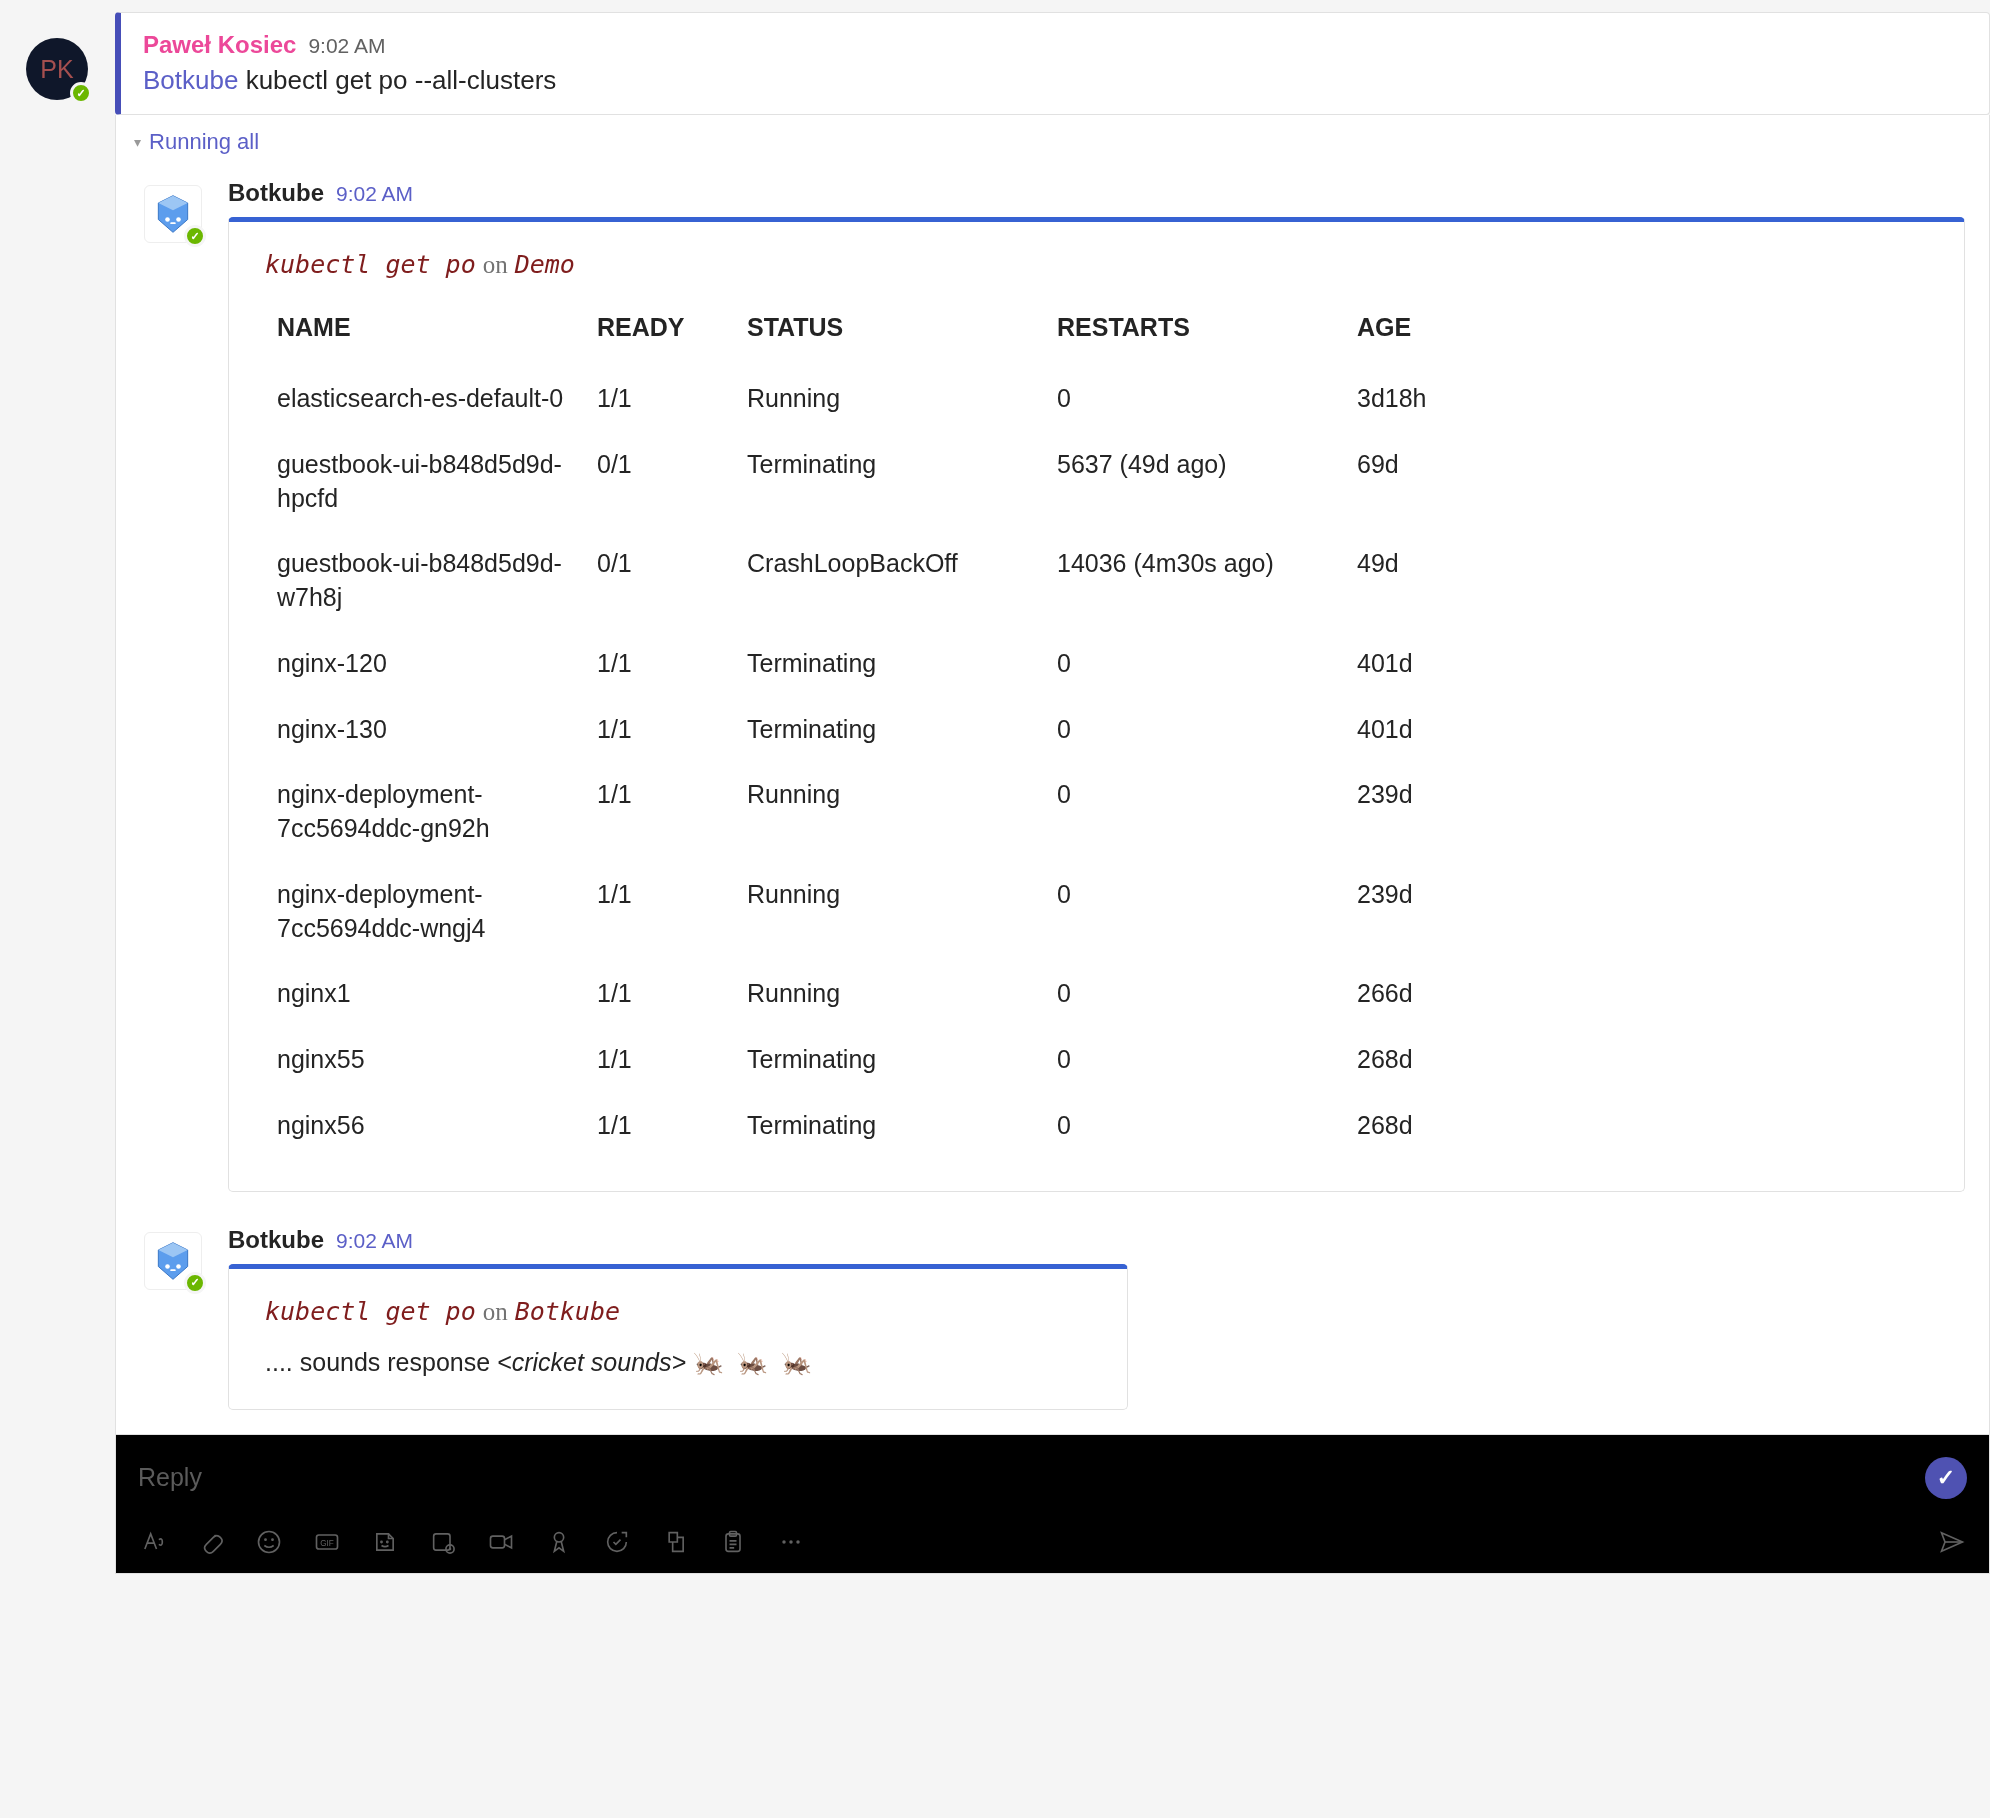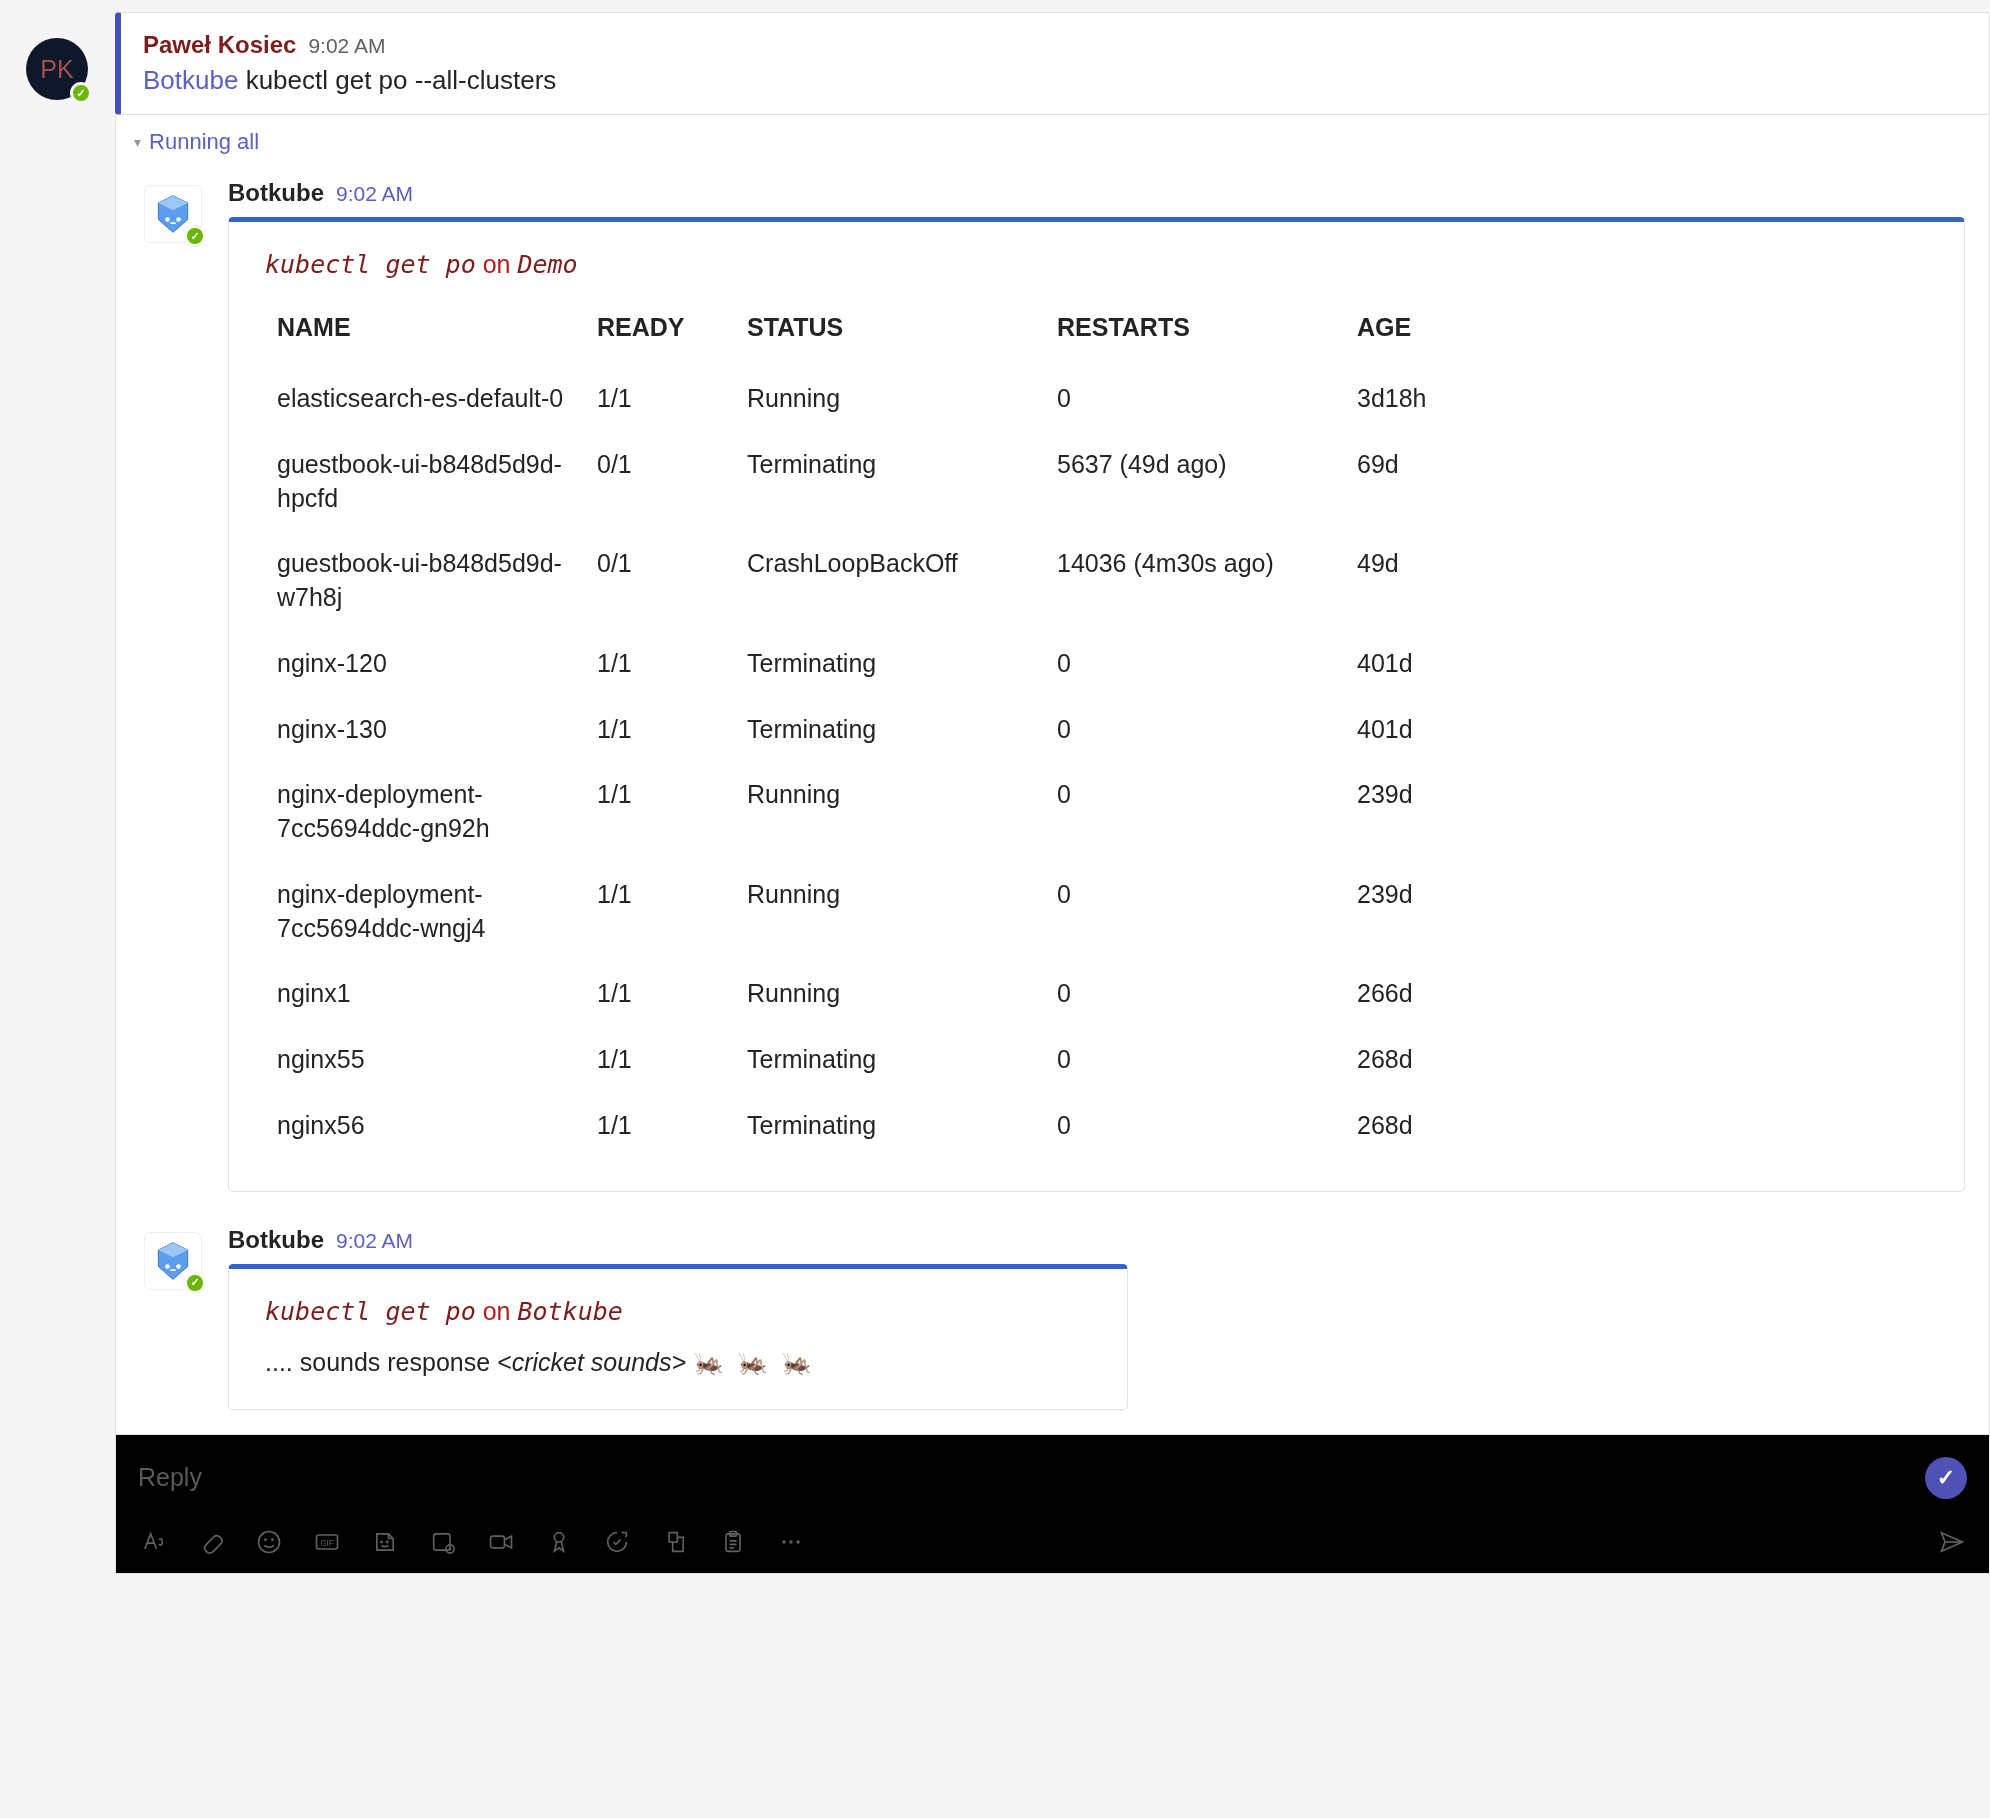--- a/index.html
+++ b/index.html
@@ -57,21 +57,21 @@
     justify-content: center;
   }
   .presence::after {
     content: "✓";
     color: #fff;
     font-size: 11px;
     font-weight: bold;
   }
   .msg-body { flex: 1; padding-left: 22px; }
   .msg-head { display: flex; align-items: baseline; gap: 12px; }
-  .author { font-weight: 700; font-size: 24px; color: #7f1d1d; }
+  .author { font-weight: 700; font-size: 24px; color: #ec4899; }
   .ts { font-size: 21px; color: #616161; }
   .msg-text { font-size: 26px; margin-top: 6px; }
   .msg-link { color: #5B5FC7; font-weight: 400; }
   .thread-area { margin-left: 115px; border-left: 1px solid #e1e1e1; border-right: 1px solid #e1e1e1; background: #fff; }
   .collapse-row {
     display: flex;
     align-items: center;
     gap: 8px;
     padding: 14px 18px;
     font-size: 22px;
@@ -108,21 +108,21 @@
     border: 1px solid #e1e1e1;
     border-radius: 5px;
     border-top: 5px solid #3762d3;
     padding: 28px 36px 32px 36px;
     background: #fff;
     max-width: 100%;
   }
   .card-narrow { width: 900px; }
   .cmd-line { font-size: 25px; margin-bottom: 22px; }
   .mono { font-family: "SF Mono", Menlo, Consolas, monospace; color: #7f1d1d; font-style: italic; }
-  .on-word { font-family: Liberation Sans, sans-serif; color: #b91c1c; margin-top: 16px; }
+  .on-word { font-family: Liberation Serif, serif; color: #737373; margin-top: 16px; }
   table.pods { width: 100%; border-collapse: collapse; font-size: 25px; }
   table.pods th {
     text-align: left;
     font-weight: 700;
     padding: 12px 12px 24px 12px;
     font-size: 25px;
   }
   table.pods td {
     padding: 16px 12px;
     vertical-align: top;

